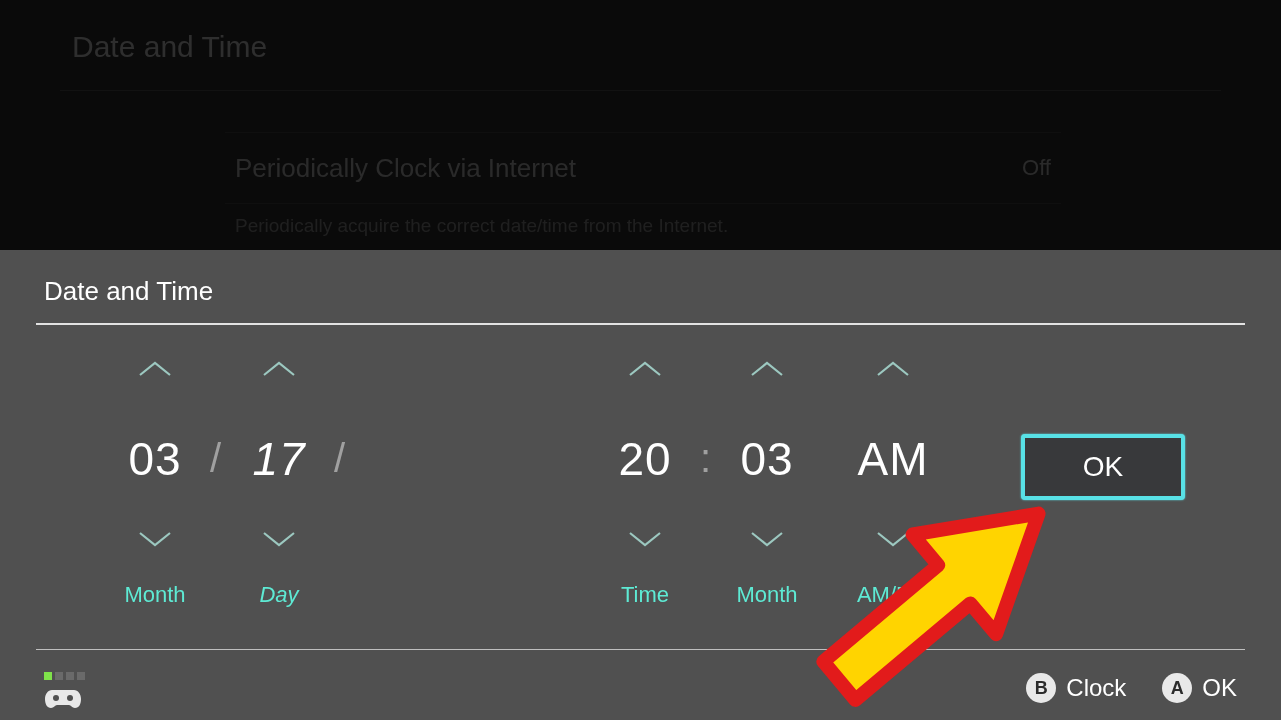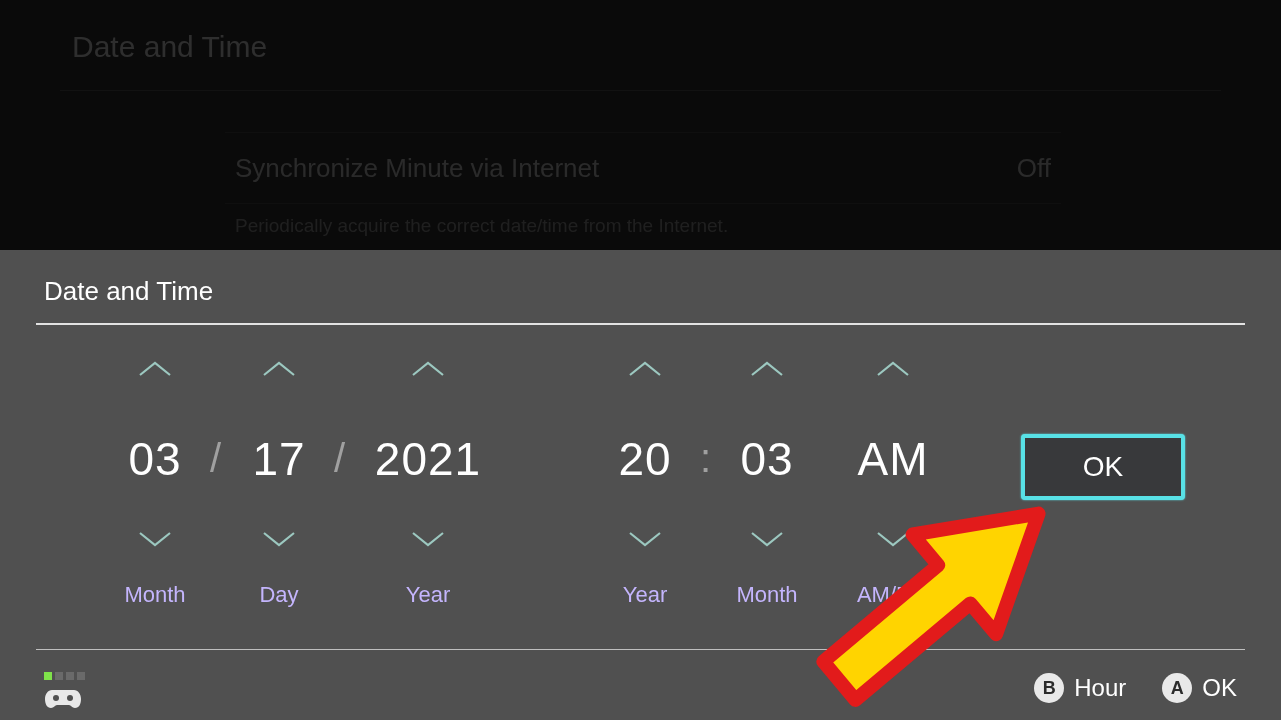--- a/index.html
+++ b/index.html
@@ -32,21 +32,21 @@
     border-top: 1px solid #444;
     border-bottom: 1px solid #444;
     display: flex; align-items: center;
     color: #bdbdbd;
     font-size: 26px;
     font-weight: 300;
     padding-left: 10px;
   }
   .bg-row .val {
     margin-left: auto; margin-right: 10px;
-    color: #bdbdbd; font-size: 26px;
+    color: #bdbdbd; font-size: 22px;
   }
   .bg-help {
     position: absolute; top: 215px; left: 235px;
     color: #8f8f8f; font-size: 19px; font-weight: 300;
   }
 
   
   .panel {
     position: absolute;
     left: 0; right: 0; top: 250px; bottom: 0;
@@ -73,21 +73,21 @@
   .col {
     position: absolute;
     top: 0; bottom: 0;
     text-align: left;
   }
   .col .chev { position: absolute; left: 50%; transform: translateX(-50%); color: #9cc8c0; }
   .col .chev svg { width: 34px; height: 18px; stroke: #9cc8c0; stroke-width: 2.2; fill: none; }
   .col .chev-up { top: 18px; }
   .col .chev-down { top: 188px; }
   .col .val { position: absolute; top: 90px; left: 50%; transform: translateX(-50%); font-size: 46px; font-weight: 400; color: #fff; white-space: nowrap; letter-spacing: 1px; }
-  .col .lbl { position: absolute; top: 240px; left: 50%; transform: translateX(-50%); font-size: 22px; color: #c4b5fd; font-weight: 300; }
+  .col .lbl { position: absolute; top: 240px; left: 50%; transform: translateX(-50%); font-size: 22px; color: #5eead4; font-weight: 300; }
 
   .sep {
     position: absolute; top: 94px;
     font-size: 40px; color: #a0a0a0; font-weight: 300;
   }
 
   .ok-btn {
     position: absolute;
     top: 184px; 
     right: 96px;
@@ -139,21 +139,21 @@
     pointer-events: none;
   }
 </style>
 </head>
 <body>
 
 <div class="bg">
   <div class="bg-header">Date and Time</div>
   <div class="bg-divider1"></div>
   <div class="bg-row">
-    <span>Synchronize Minute via Internet</span>
+    <span>Periodically Clock via Internet</span>
     <span class="val">Off</span>
   </div>
   <div class="bg-help">Periodically acquire the correct date/time from the Internet.</div>
 </div>
 <div class="bg-dim"></div>
 
 <div class="panel">
   <div class="panel-title">Date and Time</div>
   <div class="panel-divider"></div>
 
@@ -164,52 +164,42 @@
             <polyline points="2,15 17,3 32,15"></polyline>
           </svg></span>
       <span class="val">03</span>
       <span class="chev chev-down"><svg viewBox="0 0 34 18">
             <polyline points="2,3 17,15 32,3"></polyline>
           </svg></span>
       <span class="lbl">Month</span>
     </div>
     <span class="sep" style="left:210px;">/</span>
 
-    <div class="col" style="left:234px; width:90px;">
+    <div class="col" style="left:234px; width:90px;font-style:italic;">
       <span class="chev chev-up"><svg viewBox="0 0 34 18">
             <polyline points="2,15 17,3 32,15"></polyline>
           </svg></span>
       <span class="val">17</span>
       <span class="chev chev-down"><svg viewBox="0 0 34 18">
             <polyline points="2,3 17,15 32,3"></polyline>
           </svg></span>
       <span class="lbl">Day</span>
     </div>
     <span class="sep" style="left:334px;">/</span>
 
-    <div class="col" style="left:358px; width:140px;">
-      <span class="chev chev-up"><svg viewBox="0 0 34 18">
-            <polyline points="2,15 17,3 32,15"></polyline>
-          </svg></span>
-      <span class="val">2021</span>
-      <span class="chev chev-down"><svg viewBox="0 0 34 18">
-            <polyline points="2,3 17,15 32,3"></polyline>
-          </svg></span>
-      <span class="lbl">Year</span>
-    </div>
 
     <div class="col" style="left:600px; width:90px;">
       <span class="chev chev-up"><svg viewBox="0 0 34 18">
             <polyline points="2,15 17,3 32,15"></polyline>
           </svg></span>
       <span class="val">20</span>
       <span class="chev chev-down"><svg viewBox="0 0 34 18">
             <polyline points="2,3 17,15 32,3"></polyline>
           </svg></span>
-      <span class="lbl">Year</span>
+      <span class="lbl">Time</span>
     </div>
     <span class="sep" style="left:700px;">:</span>
 
     <div class="col" style="left:722px; width:90px;">
       <span class="chev chev-up"><svg viewBox="0 0 34 18">
             <polyline points="2,15 17,3 32,15"></polyline>
           </svg></span>
       <span class="val">03</span>
       <span class="chev chev-down"><svg viewBox="0 0 34 18">
             <polyline points="2,3 17,15 32,3"></polyline>
@@ -245,21 +235,21 @@
         <svg viewBox="0 0 38 26">
             <path fill="#e8e8e8" d="M8 4h22c4 0 7 4 7 9s-2 9-6 9c-3 0-4-3-6-3H13c-2 0-3 3-6 3-4 0-6-4-6-9S4 4 8 4z"></path>
             <circle cx="12" cy="12" r="3" fill="#505050"></circle>
             <circle cx="26" cy="12" r="3" fill="#505050"></circle>
           </svg>
       </span>
     </span>
     <div class="hints">
       <div class="hint">
         <span class="circ">B</span>
-        <span>Hour</span>
+        <span>Clock</span>
       </div>
       <div class="hint">
         <span class="circ">A</span>
         <span>OK</span>
       </div>
     </div>
   </div>
 </div>
 
 <div class="arrow-annot">

